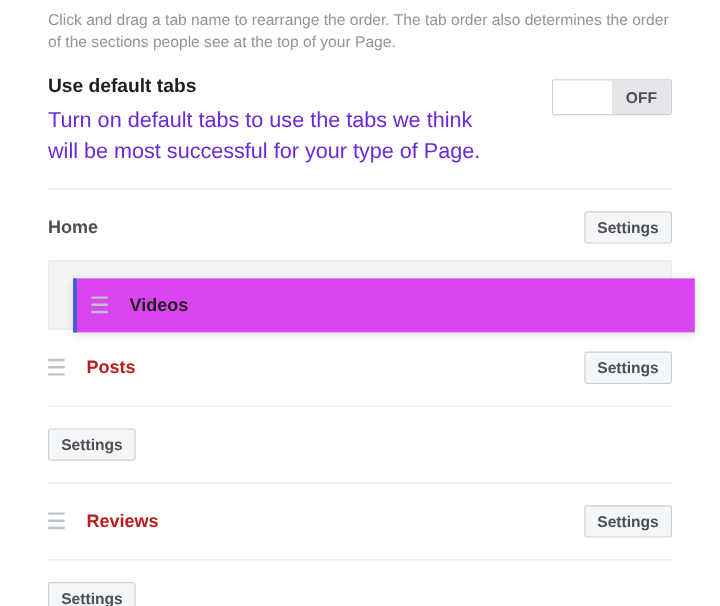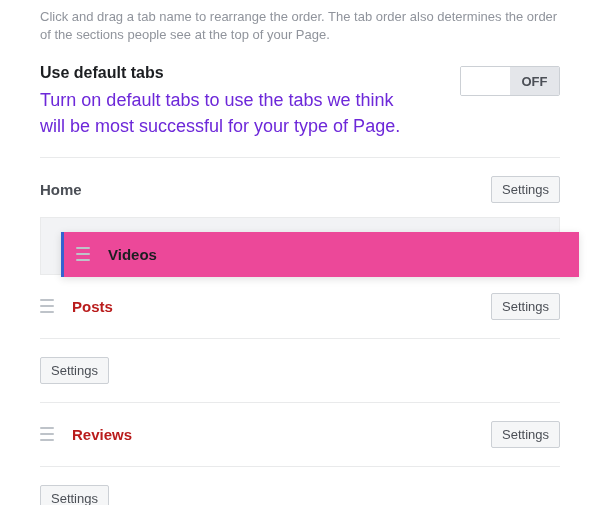--- a/index.html
+++ b/index.html
@@ -84,36 +84,36 @@
       font-size: 15px;
       font-weight: 600;
       color: #4b4f56;
     }
     .settings-button {
       background: #f5f6f7;
       border: 1px solid #ccd0d5;
       border-radius: 2px;
       color: #4b4f56;
       font-size: 13px;
-      font-weight: 400;
+      font-weight: 700;
       padding: 5px 10px;
       cursor: pointer;
     }
     .drag-placeholder {
       background: #f2f3f5;
       border: 1px solid #e9eaeb;
       height: 58px;
       position: relative;
     }
     .dragged-item {
       position: absolute;
       left: 20px;
       top: 14px;
       right: -20px;
-      background: #ec4899;
+      background: #d946ef;
       box-shadow: 0 2px 8px rgba(0,0,0,0.12);
       border-left: 3px solid #3462cf;
       padding: 14px 12px;
       display: flex;
       align-items: center;
     }
     .dragged-item .drag-handle {
       margin-right: 18px;
     }
     .dragged-item .item-label {

